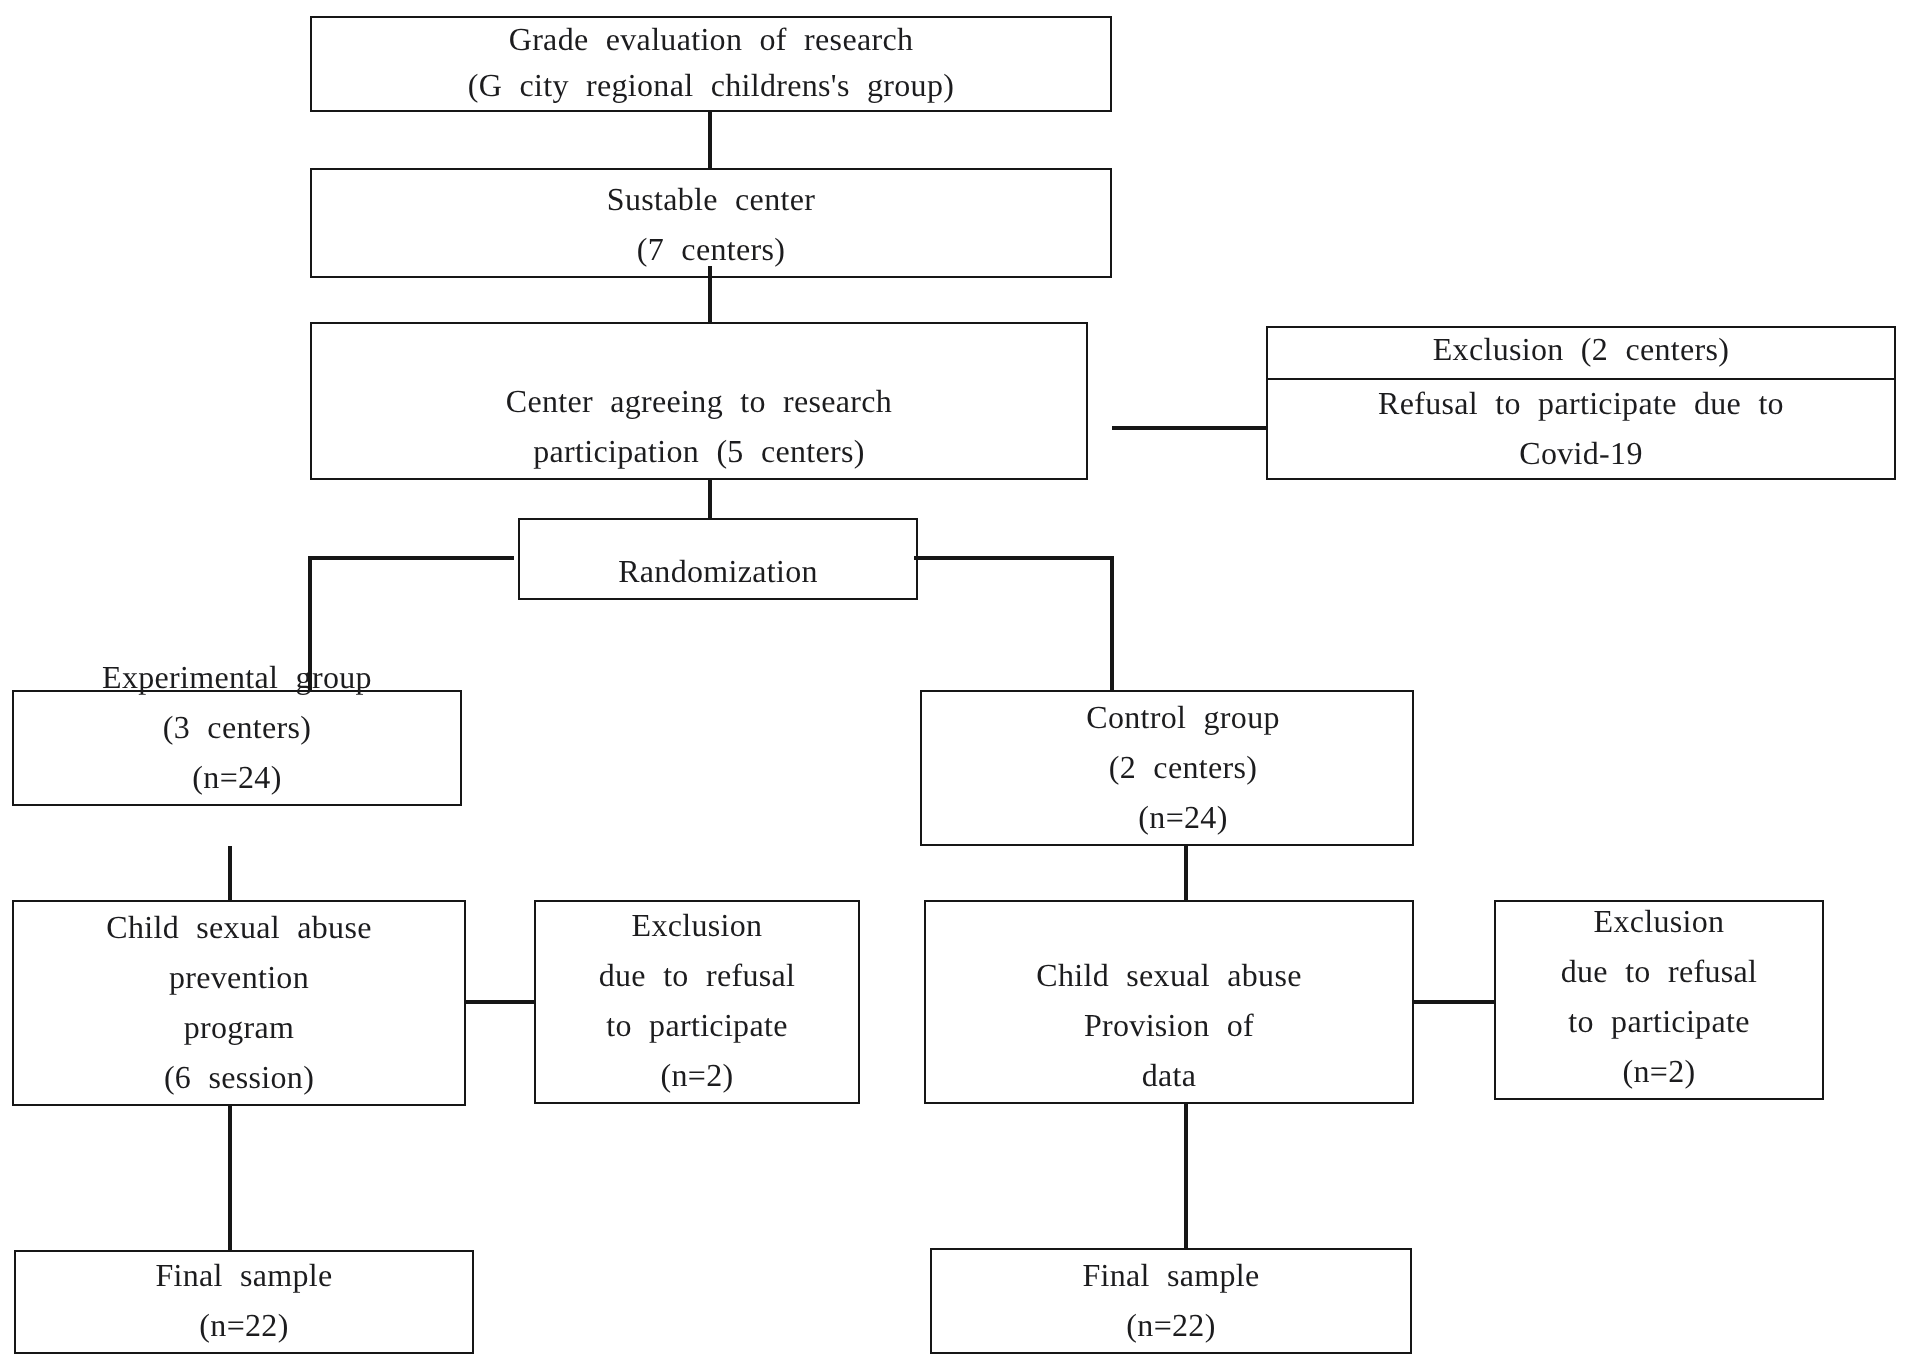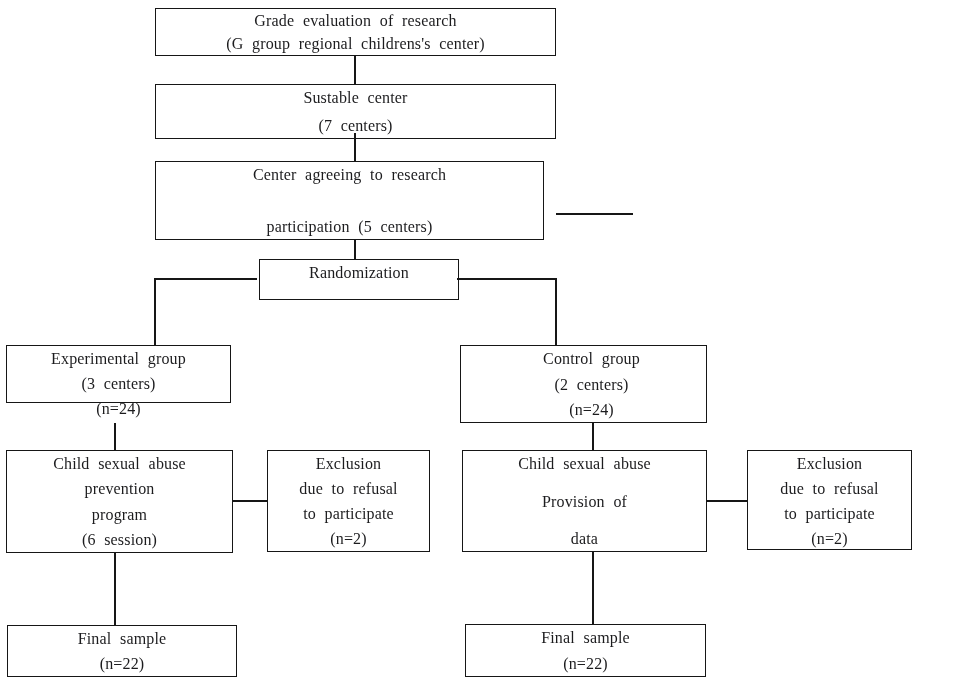--- a/index.html
+++ b/index.html
@@ -17,21 +17,21 @@
     overflow: hidden;
   }
   .box {
     position: absolute;
     box-sizing: border-box;
     border: 1.5px solid #161616;
     background: #ffffff;
     display: flex;
     flex-direction: column;
     align-items: center;
-    justify-content: space-between;
+    justify-content: flex-end;
     text-align: center;
     font-size: 16px;
     line-height: 25px;
     word-spacing: 0.28em;
     letter-spacing: 0.01em;
   }
   .box span { display: block; white-space: nowrap; }
   .split-box {
     justify-content: flex-start;
     align-items: stretch;
@@ -64,33 +64,40 @@
     background: #161616;
   }
 </style>
 </head>
 <body>
 
 <div class="stage">
 
   <div class="box" style="left:155px; top:8px; width:401px; height:48px; line-height:23px;">
     <span>Grade evaluation of research</span>
-    <span>(G group regional childrens's center)</span>
+    <span>(G city regional childrens's group)</span>
   </div>
 
   <div class="box" style="left:155px; top:84px; width:401px; height:55px;">
     <span>Sustable center</span>
     <span>(7 centers)</span>
   </div>
 
   <div class="box" style="left:155px; top:161px; width:389px; height:79px;">
     <span>Center agreeing to research</span>
     <span>participation (5 centers)</span>
   </div>
 
+  <div class="box split-box" style="left:633px; top:163px; width:315px; height:77px;">
+    <div class="split-header">Exclusion (2 centers)</div>
+    <div class="split-body">
+      <span>Refusal to participate due to</span>
+      <span>Covid-19</span>
+    </div>
+  </div>
 
   <div class="box" style="left:259px; top:259px; width:200px; height:41px;">
     <span>Randomization</span>
   </div>
 
   <div class="box" style="left:6px; top:345px; width:225px; height:58px;">
     <span>Experimental group</span>
     <span>(3 centers)</span>
     <span>(n=24)</span>
   </div>

